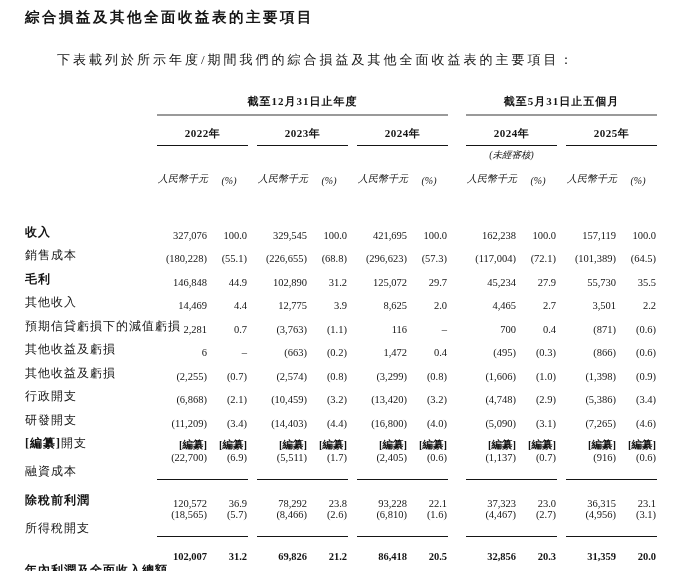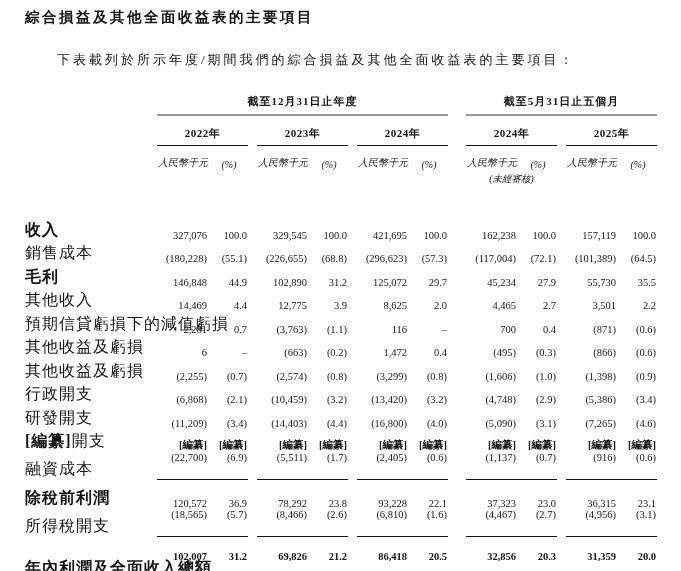--- a/index.html
+++ b/index.html
@@ -46,21 +46,21 @@
     font-size: 10px; font-style: italic; text-align: center;
     padding: 10px 0 0 0; white-space: nowrap;
   }
   td.unaud {
     font-size: 9.5px; font-style: italic; text-align: center;
     padding-top: 3px; white-space: nowrap;
   }
 
   
   tbody td { font-size: 10.5px; height: 23.5px; }
-  td.row-label { font-size: 16px; letter-spacing: 1px; white-space: nowrap; margin-left: 8px; }
+  td.row-label { font-size: 12px; letter-spacing: 1px; white-space: nowrap; margin-left: 8px; }
   td.amt, td.pct { text-align: right; padding-right: 3px; white-space: nowrap; }
   td.pct { padding-right: 1px; }
   .b { font-weight: bold; }
   td.ul { border-bottom: 1px solid #151515; padding-bottom: 16px; }
   td.dul { border-bottom: 6px double #151515; padding-bottom: 14px; }
   tr.spacer td { height: auto; }
 </style>
 </head>
 <body>
 
@@ -101,40 +101,40 @@
         <td></td>
         <th class="yr" colspan="2">2023年</th>
         <td></td>
         <th class="yr" colspan="2">2024年</th>
         <td></td>
         <th class="yr" colspan="2">2024年</th>
         <td></td>
         <th class="yr" colspan="2">2025年</th>
       </tr>
       <tr>
-        <td></td>
-        <td class="unit">人民幣千元</td>
-        <td class="pcth">(%)</td>
-        <td></td>
-        <td class="unit">人民幣千元</td>
-        <td class="pcth">(%)</td>
-        <td></td>
-        <td class="unit">人民幣千元</td>
-        <td class="pcth">(%)</td>
-        <td></td>
-        <td class="unit">人民幣千元</td>
-        <td class="pcth">(%)</td>
-        <td></td>
-        <td class="unit">人民幣千元</td>
-        <td class="pcth">(%)</td>
-      </tr>
-      <tr>
         <td colspan="10"></td>
         <td class="unaud" colspan="2">(未經審核)</td>
         <td colspan="3"></td>
+      </tr>
+      <tr>
+        <td></td>
+        <td class="unit">人民幣千元</td>
+        <td class="pcth">(%)</td>
+        <td></td>
+        <td class="unit">人民幣千元</td>
+        <td class="pcth">(%)</td>
+        <td></td>
+        <td class="unit">人民幣千元</td>
+        <td class="pcth">(%)</td>
+        <td></td>
+        <td class="unit">人民幣千元</td>
+        <td class="pcth">(%)</td>
+        <td></td>
+        <td class="unit">人民幣千元</td>
+        <td class="pcth">(%)</td>
       </tr>
     </thead>
     <tbody id="tbody">
         <tr class="spacer">
           <td colspan="15" style="height: 31px;"></td>
         </tr>
         <tr>
           <td class="row-label b">收入</td>
           <td class="amt">327,076</td>
           <td class="pct">100.0</td>

